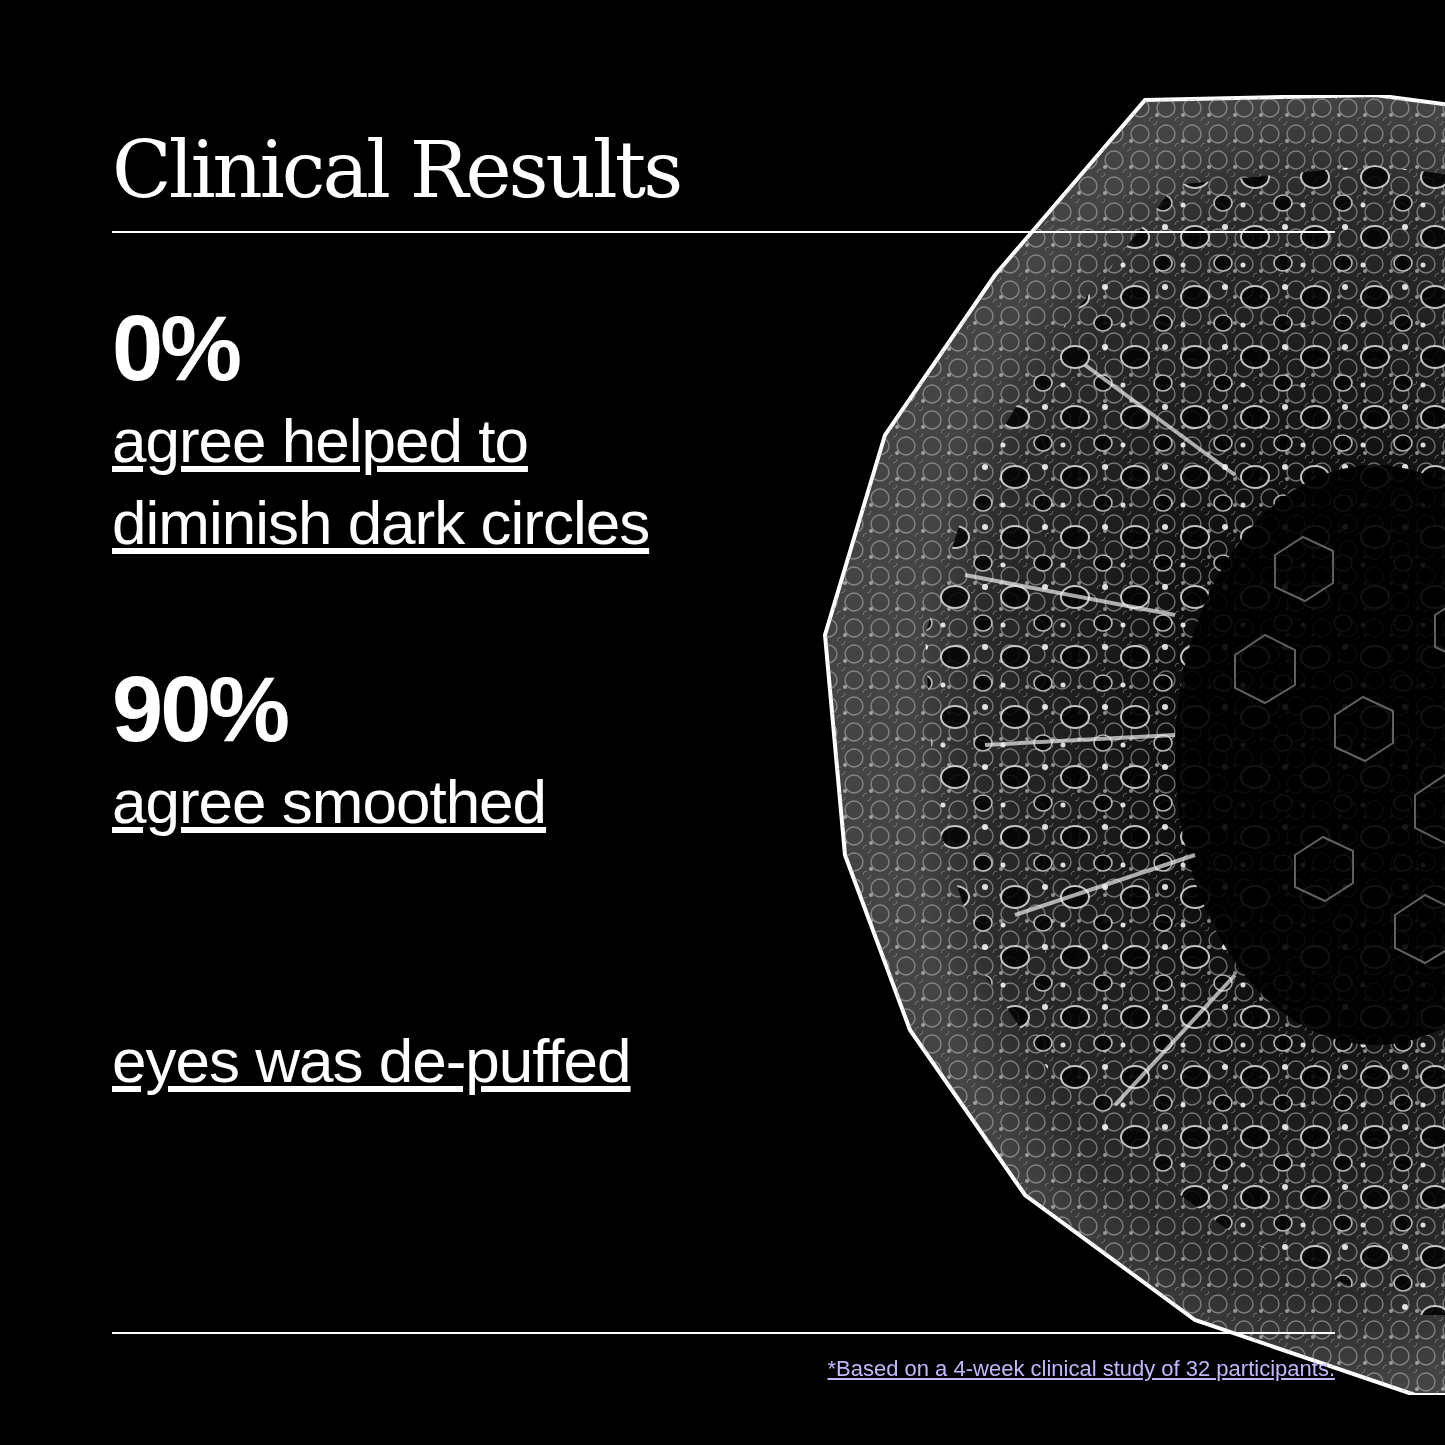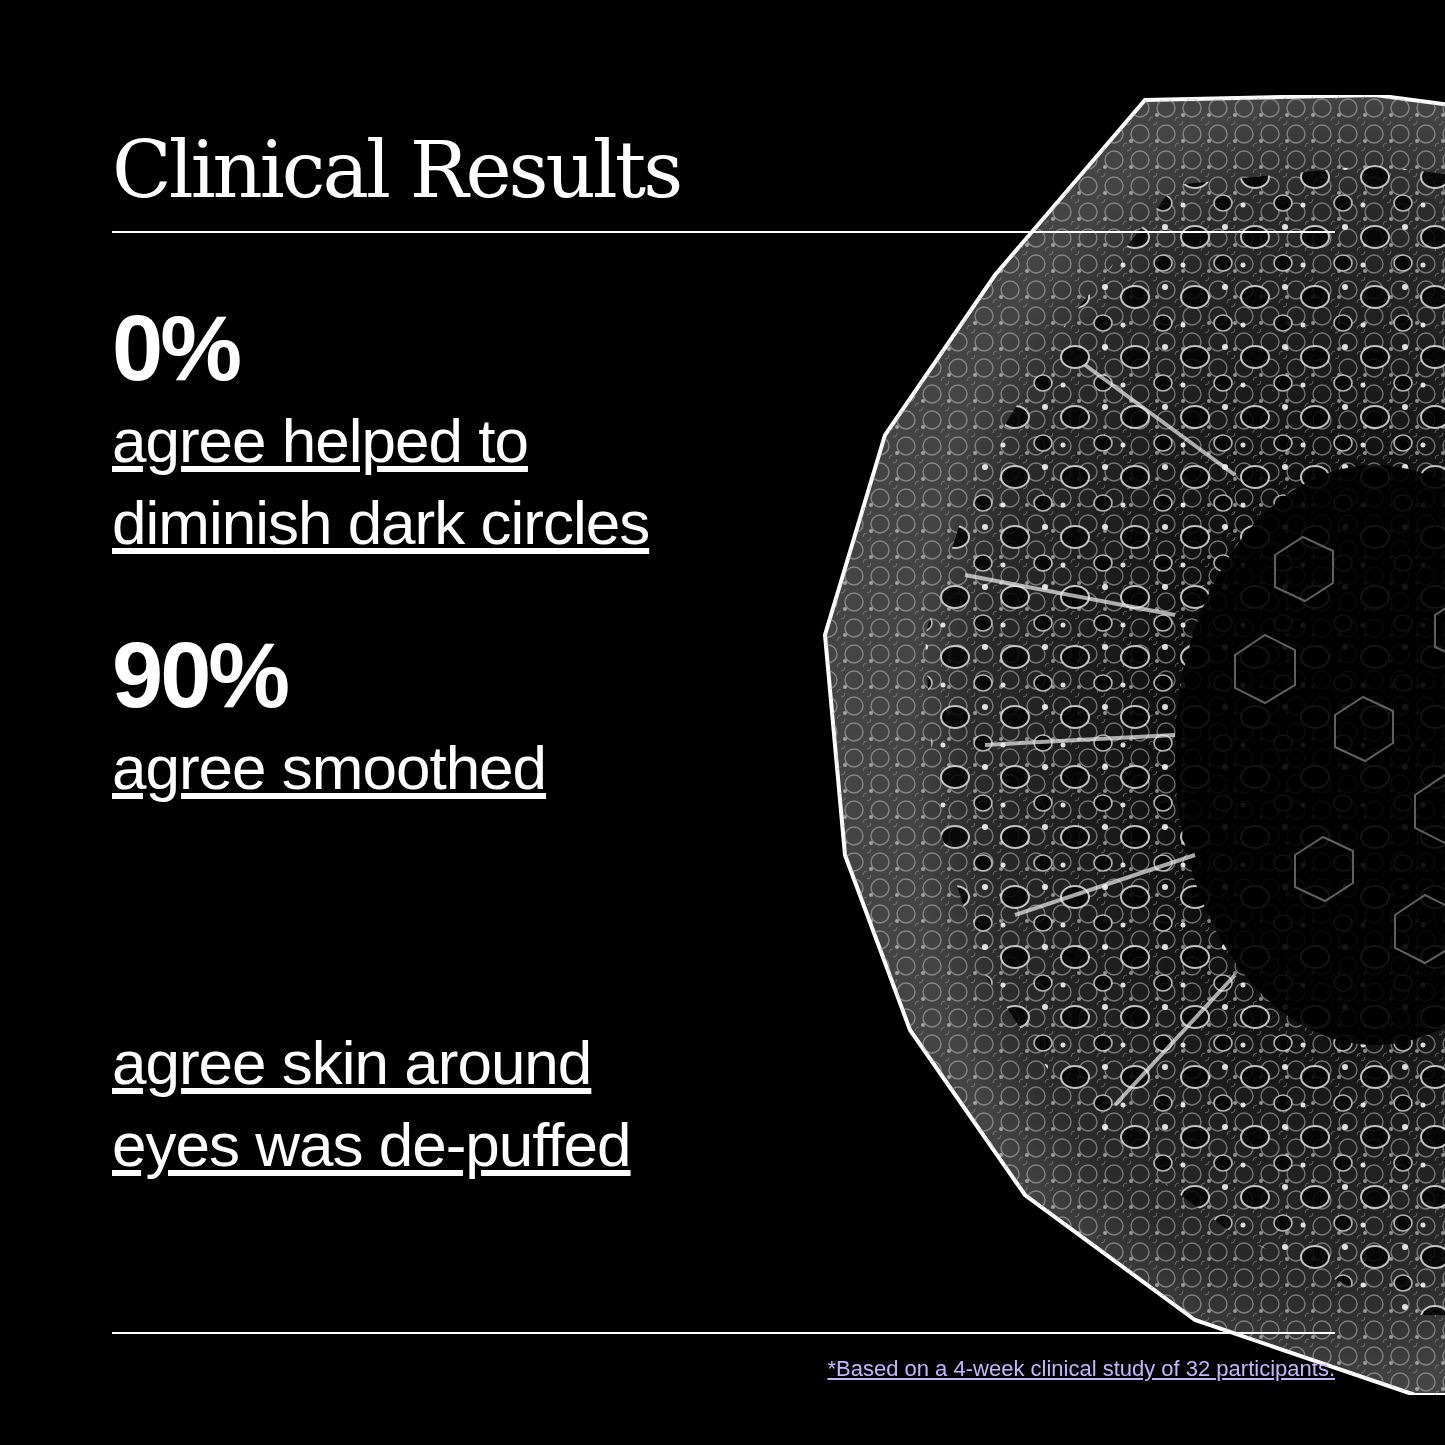--- a/index.html
+++ b/index.html
@@ -63,24 +63,23 @@
 
 <h1 class="title">Clinical Results</h1>
 <div class="rule top"></div>
 
 <div class="stat" style="top:298px;">
   <div class="num">0%</div>
   <div class="desc">agree helped to</div>
   <div class="desc" style="margin-top:0">diminish dark circles</div>
 </div>
 
-<div class="stat" style="top:625px;">
+<div class="stat" style="top:659px;">
   <div class="num">90%</div>
   <div class="desc">agree smoothed</div>
 </div>
 
 <div class="stat" style="top:1020px;">
-  <div class="desc">agree skin around</div>
   <div class="desc" style="margin-top:0">eyes was de-puffed</div>
 </div>
 
 <div class="rule bottom"></div>
 <div class="footnote">*Based on a 4-week clinical study of 32 participants.</div>
 
 </body></html>

